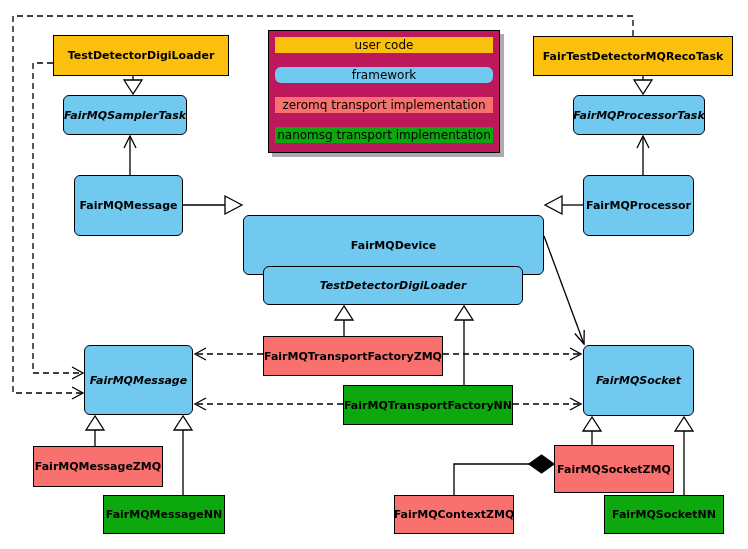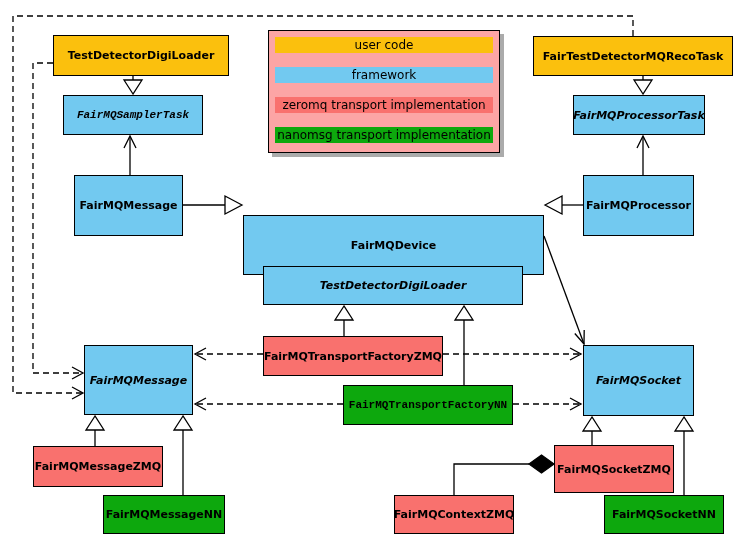--- a/index.html
+++ b/index.html
@@ -4,25 +4,25 @@
 <style>
   html,body{margin:0;padding:0;background:#fff;}
   #canvas{position:relative;width:748px;height:549px;background:#fff;overflow:hidden;
           font-family:"DejaVu Sans", sans-serif;}
   #edges{position:absolute;left:0;top:0;width:748px;height:549px;}
   .node{position:absolute;box-sizing:border-box;border:1.5px solid #000;
         display:flex;align-items:center;justify-content:center;
         font-weight:bold;font-size:11px;color:#000;white-space:nowrap;text-align:center;}
   .abstract{font-style:italic;}
   .cat-user{background:#FBC00D;}
-  .cat-framework{background:#72C9F0;}
+  .cat-framework{background:#72C9F0;border-radius:6px;}
   .cat-zmq{background:#F9716E;}
   .cat-nn{background:#0DA80D;}
   #legend{position:absolute;left:268px;top:30px;width:232px;height:123px;
-          box-sizing:border-box;border:1.5px solid #000;background:#fca5a5;
+          box-sizing:border-box;border:1.5px solid #000;background:#be185d;
           box-shadow:4px 4px 0 #ababab;padding:6px 6px 0 6px;}
   .legend-item{width:218px;height:16px;margin-bottom:14px;
                display:flex;align-items:center;justify-content:center;
                font-size:12px;font-weight:normal;color:#000;white-space:nowrap;}
 </style>
 </head>
 <body>
 
 <div id="canvas">
 
@@ -127,35 +127,35 @@
     <div class="legend-item cat-user">user code</div>
     <div class="legend-item cat-framework">framework</div>
     <div class="legend-item cat-zmq">zeromq transport implementation</div>
     <div class="legend-item cat-nn">nanomsg transport implementation</div>
   </div>
 
   <div class="node cat-user" style="left:53px;top:35px;width:176px;height:41px;">TestDetectorDigiLoader</div>
 
   <div class="node cat-user" style="left:533px;top:36px;width:200px;height:40px;">FairTestDetectorMQRecoTask</div>
 
-  <div class="node cat-framework abstract" style="left:63px;top:95px;width:140px;height:40px;font-family:Liberation Mono, monospace;">FairMQSamplerTask</div>
+  <div class="node cat-framework abstract" style="left:63px;top:95px;width:124px;height:40px;">FairMQSamplerTask</div>
 
   <div class="node cat-framework abstract" style="left:573px;top:95px;width:132px;height:40px;">FairMQProcessorTask</div>
 
   <div class="node cat-framework" style="left:74px;top:175px;width:109px;height:61px;">FairMQMessage</div>
 
   <div class="node cat-framework" style="left:243px;top:175px;width:301px;height:60px;margin-top:40px;">FairMQDevice</div>
 
   <div class="node cat-framework" style="left:583px;top:175px;width:111px;height:61px;">FairMQProcessor</div>
 
   <div class="node cat-framework abstract" style="left:263px;top:266px;width:260px;height:39px;">TestDetectorDigiLoader</div>
 
   <div class="node cat-zmq" style="left:263px;top:336px;width:180px;height:40px;">FairMQTransportFactoryZMQ</div>
 
-  <div class="node cat-nn" style="left:343px;top:385px;width:170px;height:40px;font-family:Liberation Mono, monospace;">FairMQTransportFactoryNN</div>
+  <div class="node cat-nn" style="left:343px;top:385px;width:170px;height:40px;">FairMQTransportFactoryNN</div>
 
   <div class="node cat-framework abstract" style="left:84px;top:345px;width:109px;height:70px;">FairMQMessage</div>
 
   <div class="node cat-framework abstract" style="left:583px;top:345px;width:111px;height:71px;">FairMQSocket</div>
 
   <div class="node cat-zmq" style="left:33px;top:446px;width:130px;height:41px;">FairMQMessageZMQ</div>
 
   <div class="node cat-nn" style="left:103px;top:495px;width:122px;height:39px;">FairMQMessageNN</div>
 
   <div class="node cat-zmq" style="left:554px;top:445px;width:120px;height:48px;">FairMQSocketZMQ</div>

